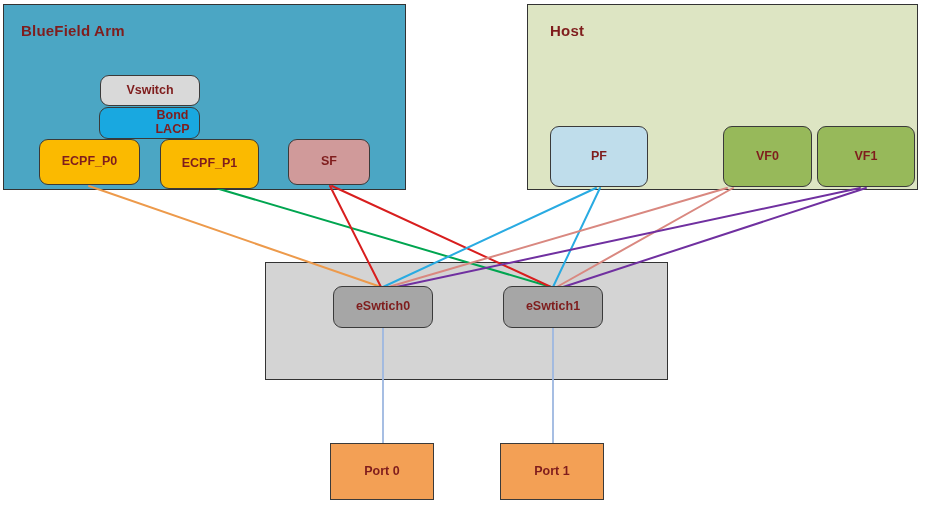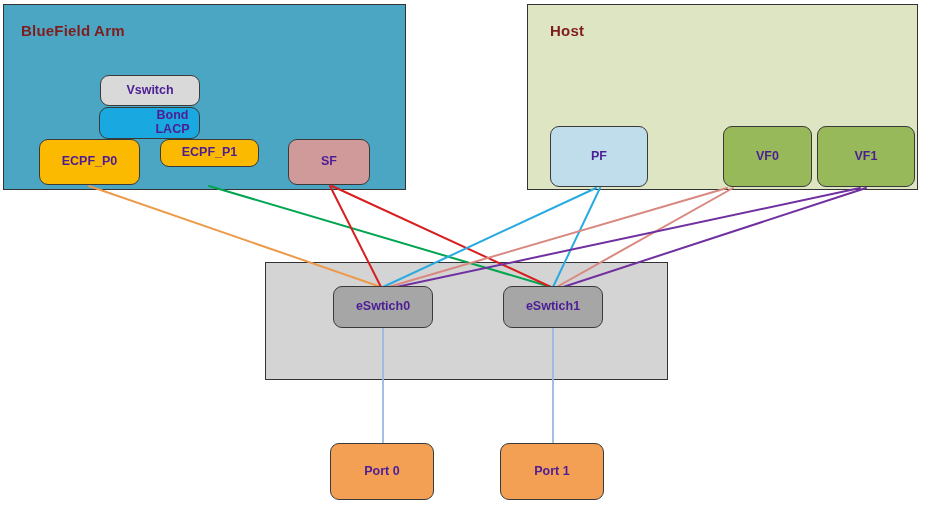--- a/index.html
+++ b/index.html
@@ -12,24 +12,24 @@
   .panel{position:absolute;box-sizing:border-box;border:1.5px solid #333333;}
   .panel-title{
     position:absolute;font-weight:bold;font-size:15px;color:#7f1d1d;
     letter-spacing:.2px;white-space:nowrap;
   }
 
   .node{
     position:absolute;box-sizing:border-box;
     border:1.5px solid #3a3a3a;border-radius:9px;
     display:flex;align-items:center;justify-content:center;
-    font-weight:bold;font-size:12.5px;color:#4c1d95;
+    font-weight:bold;font-size:12.5px;color:#7f1d1d;
     text-align:center;line-height:1.1;
   }
-  .node.square{border-radius:9px;}
+  .node.square{border-radius:0;}
 
   svg.links{position:absolute;left:0;top:0;width:934px;height:505px;
             pointer-events:none;overflow:visible;}
 
   .merged-label{
     position:absolute;font-weight:bold;font-size:15px;color:#000000;
     white-space:nowrap;
   }
 </style>
 </head>
@@ -64,21 +64,21 @@
   <div id="nodes-layer">
       <div class="node" style="left: 100px; top: 75px; width: 100px; height: 31px; background: rgb(217, 217, 217);">
         <span>Vswitch</span>
       </div>
       <div class="node" style="left: 99px; top: 107px; width: 101px; height: 32px; background: rgb(25, 168, 224); padding-left: 46px;">
         <span>Bond LACP</span>
       </div>
       <div class="node" style="left: 39px; top: 139px; width: 101px; height: 46px; background: rgb(251, 186, 0);">
         <span>ECPF_P0</span>
       </div>
-      <div class="node" style="left: 160px; top: 139px; width: 99px; height: 28px; background: rgb(251, 186, 0);">
+      <div class="node" style="left: 160px; top: 139px; width: 99px; height: 50px; background: rgb(251, 186, 0);">
         <span>ECPF_P1</span>
       </div>
       <div class="node" style="left: 288px; top: 139px; width: 82px; height: 46px; background: rgb(208, 154, 154);">
         <span>SF</span>
       </div>
       <div class="node" style="left: 550px; top: 126px; width: 98px; height: 61px; background: rgb(191, 221, 235);">
         <span>PF</span>
       </div>
       <div class="node" style="left: 684px; top: 126px; width: 89px; height: 61px; background: rgb(151, 185, 90); margin-left: 39px;">
         <span>VF0</span>

